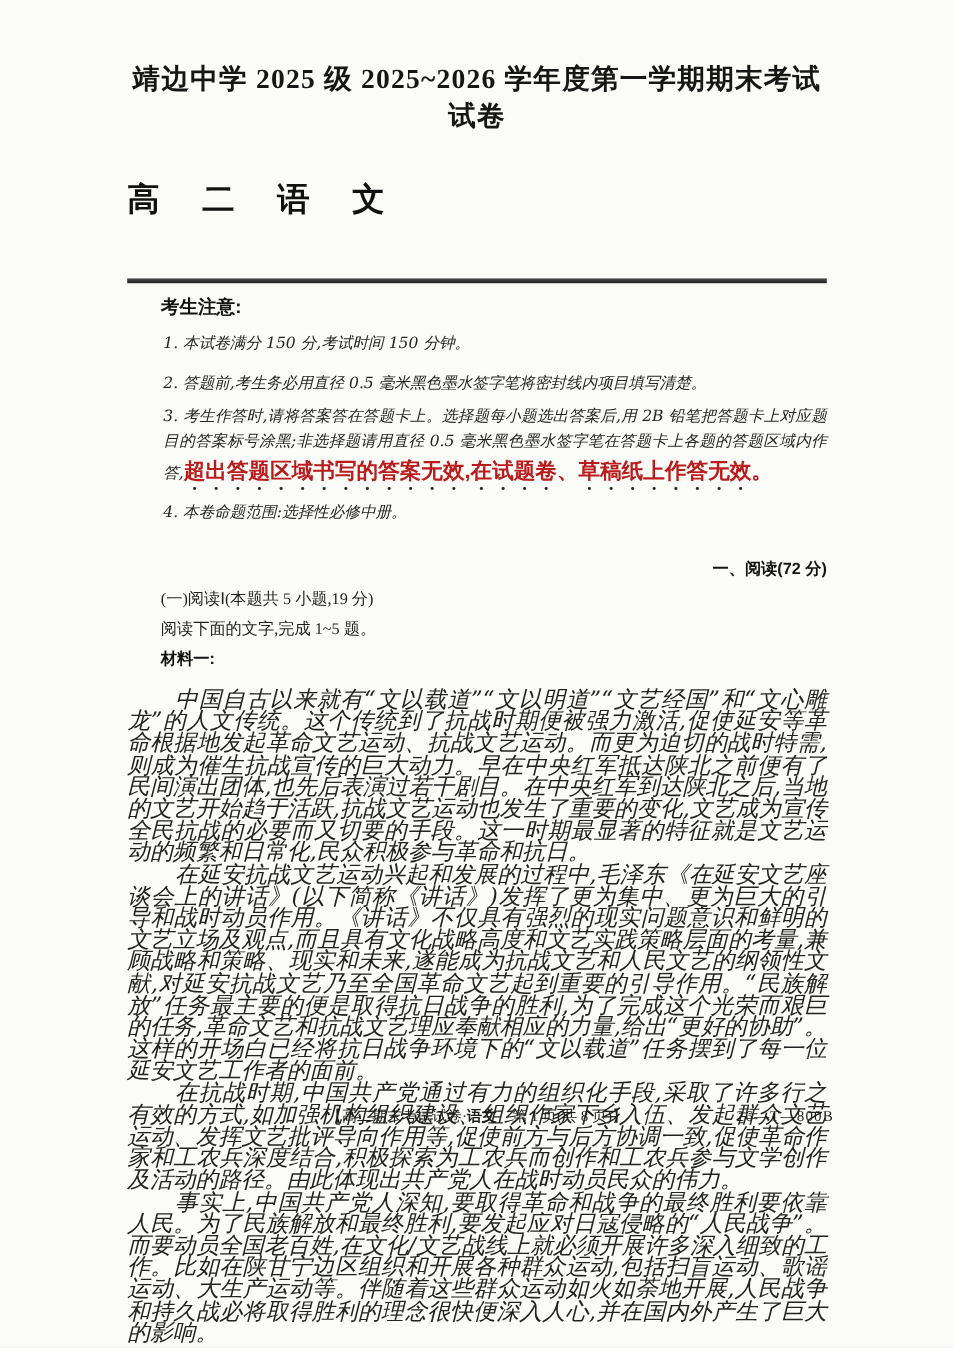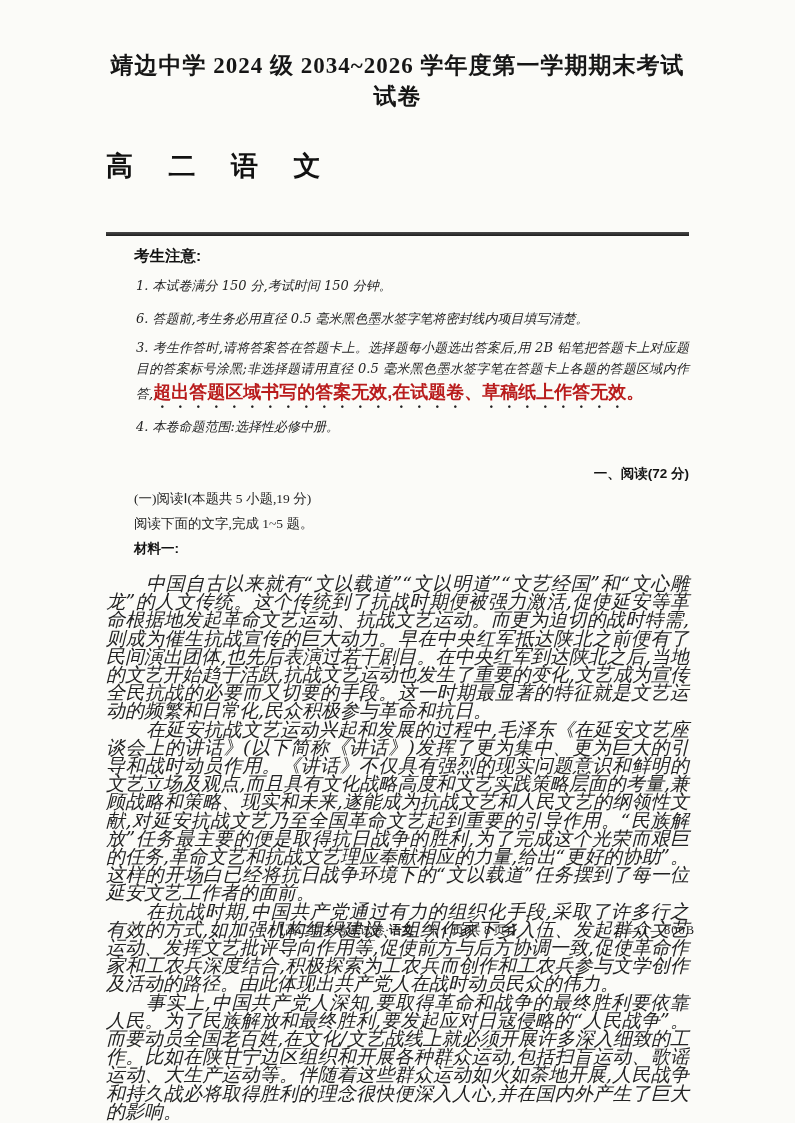--- a/index.html
+++ b/index.html
@@ -65,33 +65,33 @@
   .footer-center{text-align:center;}
   .footer-bold{font-family:"Liberation Sans",sans-serif;font-weight:bold;}
   .footer-code{position:absolute;right:100px;top:1px;letter-spacing:1px;}
 </style>
 </head>
 <body>
 
 <div class="page">
   <div class="inner">
 
-    <div class="title">靖边中学 2024 级 2034~2026 学年度第一学期期末考试试卷</div>
+    <div class="title">靖边中学 2025 级 2025~2026 学年度第一学期期末考试试卷</div>
     <div class="subject">高 二 语 文</div>
 
     <div class="rule"></div>
 
     <div class="notice">
       <div class="notice-heading">考生注意:</div>
       <div class="notice-items">
         <div class="notice-item">
           <span>1. 本试卷满分 150 分,考试时间 150 分钟。</span><span class="em-dots"></span>
         </div>
         <div class="notice-item">
-          <span>6. 答题前,考生务必用直径 0.5 毫米黑色墨水签字笔将密封线内项目填写清楚。</span><span class="em-dots"></span>
+          <span>2. 答题前,考生务必用直径 0.5 毫米黑色墨水签字笔将密封线内项目填写清楚。</span><span class="em-dots"></span>
         </div>
         <div class="notice-item">
           <span>3. 考生作答时,请将答案答在答题卡上。选择题每小题选出答案后,用 2B 铅笔把答题卡上对应题目的答案标号涂黑;非选择题请用直径 0.5 毫米黑色墨水签字笔在答题卡上各题的答题区域内作答,</span><span class="em-dots">超出答题区域书写的答案无效,在试题卷、草稿纸上作答无效。</span>
         </div>
         <div class="notice-item">
           <span>4. 本卷命题范围:选择性必修中册。</span><span class="em-dots"></span>
         </div>
       </div>
     </div>
 

